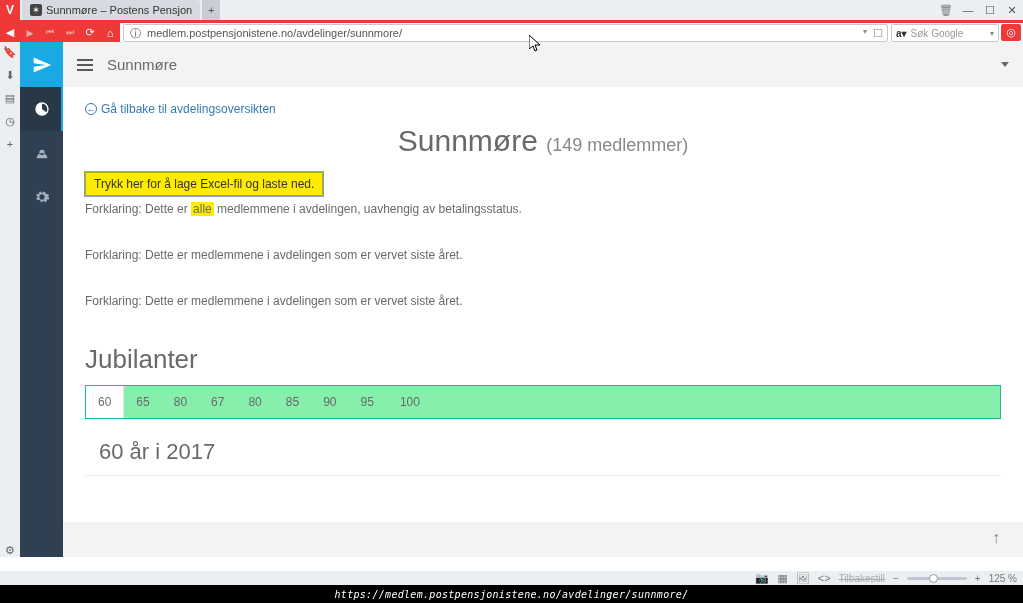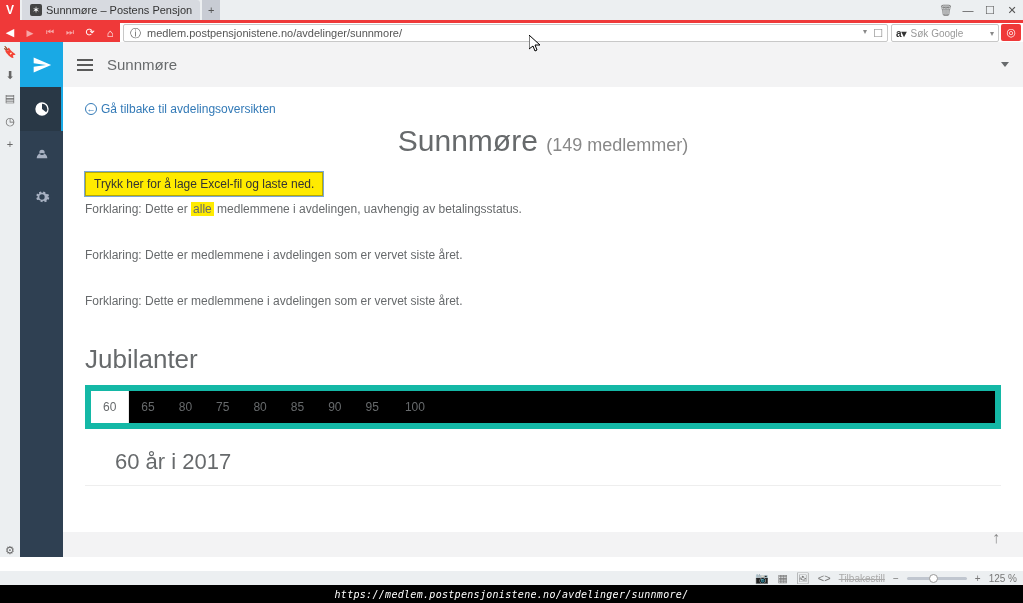--- a/index.html
+++ b/index.html
@@ -53,25 +53,25 @@
   .back-link { color:#337ab7; font-size:12px; display:inline-flex; align-items:center; gap:4px;}
   .back-link .arrow{display:inline-flex;width:12px;height:12px;border:1px solid #337ab7;border-radius:50%;align-items:center;justify-content:center;font-size:9px;color:#337ab7;}
   h1.big { color:#676a6c; font-weight:400; font-size:30px; margin-top:8px;text-align:center;}
   h1.big .sub { font-size:18px; color:#888;}
   .btn-yellow { display:inline-block; background:#ffeb00; border:1px solid #b8aa00; color:#333; padding:4px 8px; font-size:12px; margin-top:14px;}
   .btn-yellow.sel { outline:1px solid #7aa7d9; }
   .explain { font-size:12px; color:#676a6c; margin-top:6px;}
   .hl { background:#ffeb00; padding:0 2px;}
   .section-gap { height:26px; }
   h2.jub { font-size:26px; color:#676a6c; font-weight:400; margin-top:10px;}
-  .tabbar { background:#000000; border:6px solid #14b8a6; margin-top:10px; display:flex; }
+  .tabbar { background:#86efac; border:1px solid #14b8a6; margin-top:10px; display:flex; }
   .tabbar .tabitem { padding:9px 12px; font-size:12px; color:#676a6c; text-align:center;}
   .tabbar .tabitem.active { background:#fff; border-right:1px solid #e7e7e7;}
   .tabbar .tabitem.wide { padding:9px 14px; }
-  h3.age { font-size:22px; color:#676a6c; font-weight:400; margin:20px 0 10px 30px;}
+  h3.age { font-size:22px; color:#676a6c; font-weight:400; margin:20px 0 10px 14px;}
   .jub-table { width:100%; }
   .jub-row { display:flex; padding:8px 0 8px 14px; font-size:12px; color:#676a6c; border-top:1px solid #eee;}
   .float-up { position:absolute; right:18px; bottom:56px; width:18px;height:18px; display:flex;align-items:center;justify-content:center; color:#888;}
 
   
   .statusbar { position:absolute; left:0; right:0; bottom:18px; height:14px; background:#eceff1; display:flex; align-items:center; padding:0 6px; font-size:10px; color:#777; gap:8px;}
   .statusbar .flex1{flex:1;}
   .statusbar .ic{font-size:11px;}
   .zoom-track{width:60px;height:3px;background:#c0c6cf;position:relative;border-radius:2px;}
   .zoom-thumb{position:absolute;left:22px;top:-3px;width:9px;height:9px;border-radius:50%;background:#fff;border:1px solid #999;}
@@ -204,21 +204,21 @@
       <div class="explain">Forklaring: Dette er medlemmene i avdelingen som er vervet siste året.</div>
 
       <div class="section-gap"></div>
 
       <h2 class="jub">Jubilanter</h2>
 
       <div class="tabbar">
         <div class="tabitem active">60</div>
         <div class="tabitem">65</div>
         <div class="tabitem">80</div>
-        <div class="tabitem">75</div>
+        <div class="tabitem">67</div>
         <div class="tabitem">80</div>
         <div class="tabitem">85</div>
         <div class="tabitem">90</div>
         <div class="tabitem">95</div>
         <div class="tabitem wide">100</div>
       </div>
 
       <h3 class="age">60 år i 2017</h3>
 
       <div class="jub-table">

